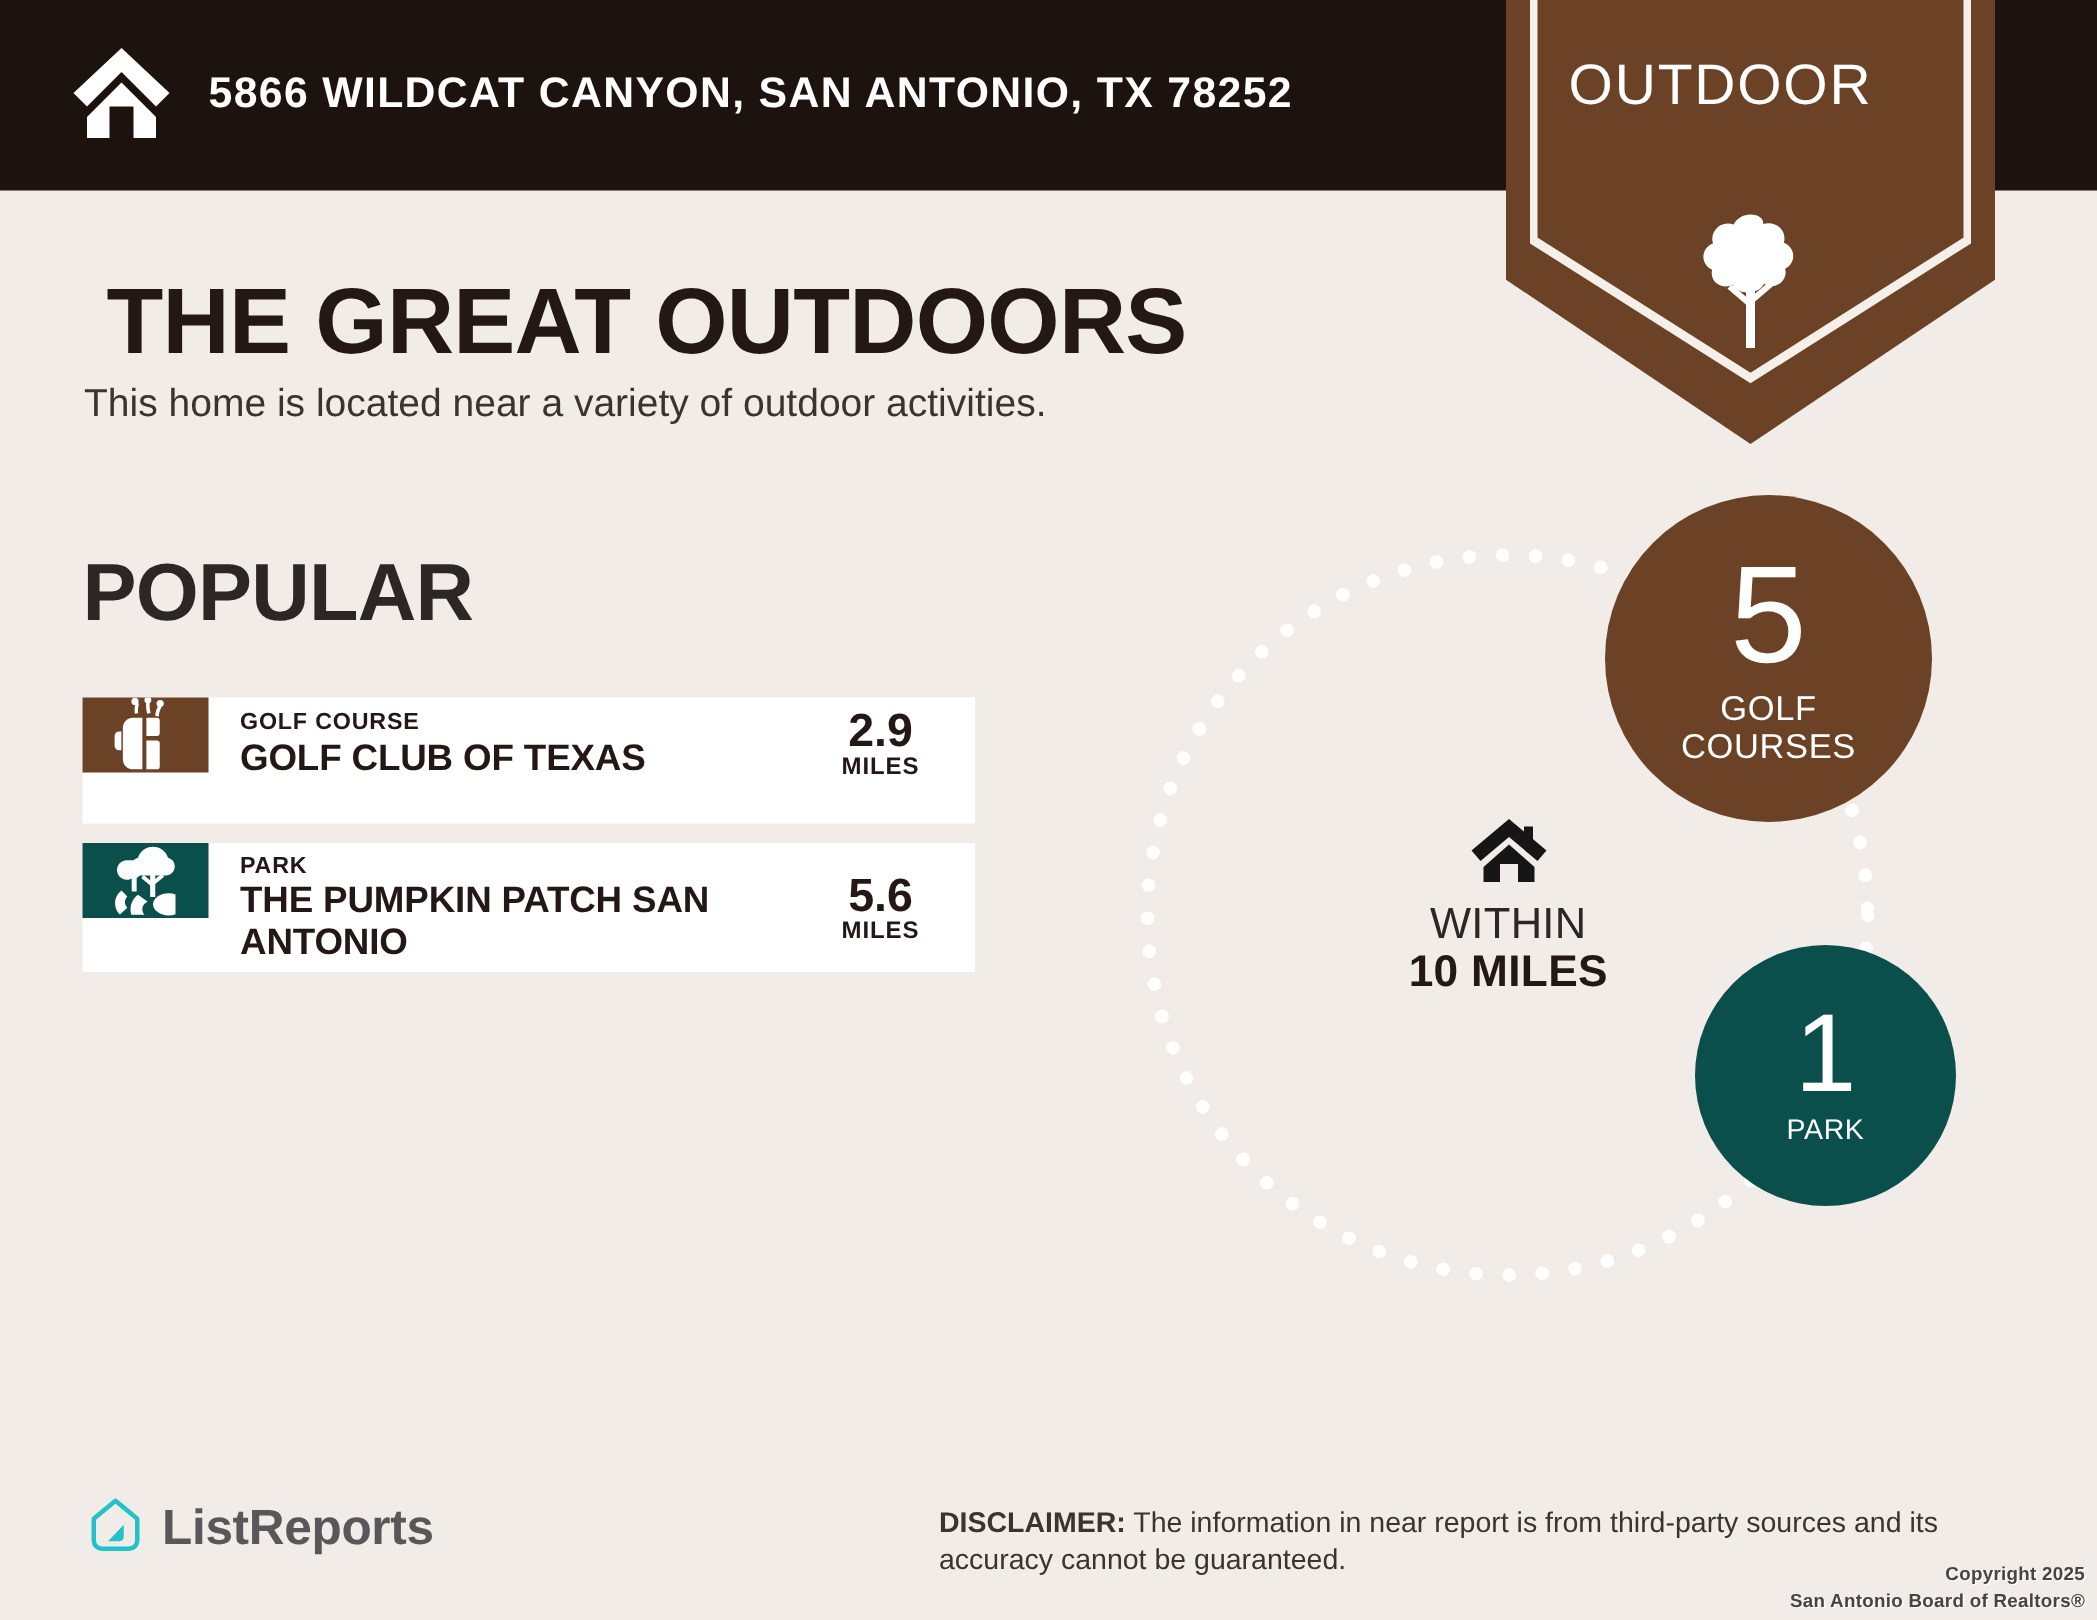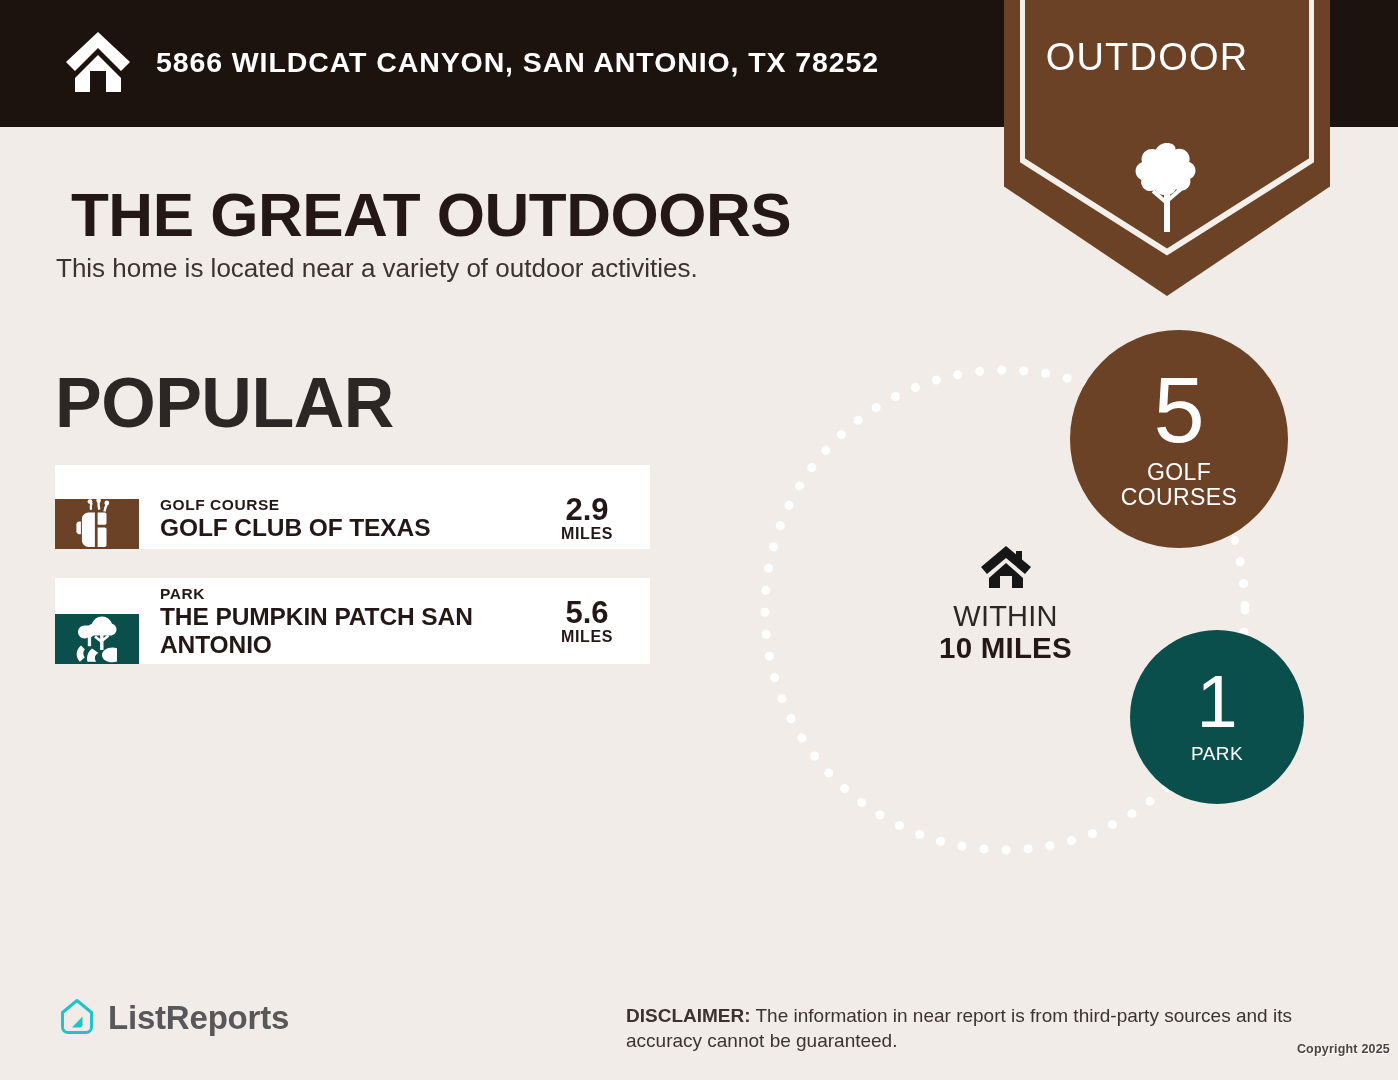--- a/index.html
+++ b/index.html
@@ -18,21 +18,21 @@
 
   
   .header-bar {
     position: absolute;
     left: 0; top: 0;
     width: 1398px; height: 127px;
     background: #1c120e;
   }
   .header-inner {
     position: absolute;
-    left: 62px; top: 26px;
+    left: 45px; top: 26px;
     display: flex;
     align-items: center;
     gap: 22px;
   }
   .header-home-icon { width: 72px; height: 72px; display:block; }
   .header-address {
     font-size: 28.5px;
     font-weight: 700;
     color: #ffffff;
     letter-spacing: 0.9px;
@@ -90,39 +90,39 @@
     position: absolute;
     left: 56px; top: 255px;
     font-size: 26px;
     font-weight: 400;
     color: #3b3330;
     line-height: 1;
   }
   .popular-title {
     position: absolute;
     left: 55px; top: 368px;
-    font-size: 70px;
+    font-size: 54px;
     font-weight: 700;
     letter-spacing: -0.5px;
     color: #2c2724;
     line-height: 1;
     margin: 0;
   }
 
   
   .poi-list {
     position: absolute;
     left: 55px; top: 465px;
     width: 595px;
   }
   .poi-row {
     display: flex;
-    align-items: flex-end;
+    align-items: flex-start;
     background: #ffffff;
-    margin-bottom: 29px;
+    margin-bottom: 13px;
     min-height: 84px;
   }
   .poi-icon-box {
     width: 84px;
     min-width: 84px;
     display: flex;
     align-items: center;
     justify-content: center;
   }
   .poi-icon-box.brown { background: #6b4226; }
@@ -400,13 +400,14 @@
   <span class="footer-logo-text">ListReports</span>
 </div>
 
 <div class="disclaimer">
   <b>DISCLAIMER:</b>
   <span>The information in near report is from third-party sources and its accuracy cannot be guaranteed.</span>
 </div>
 
 <div class="copyright">
   <div>Copyright 2025</div>
+  <div>San Antonio Board of Realtors®</div>
 </div>
 
 </body></html>

